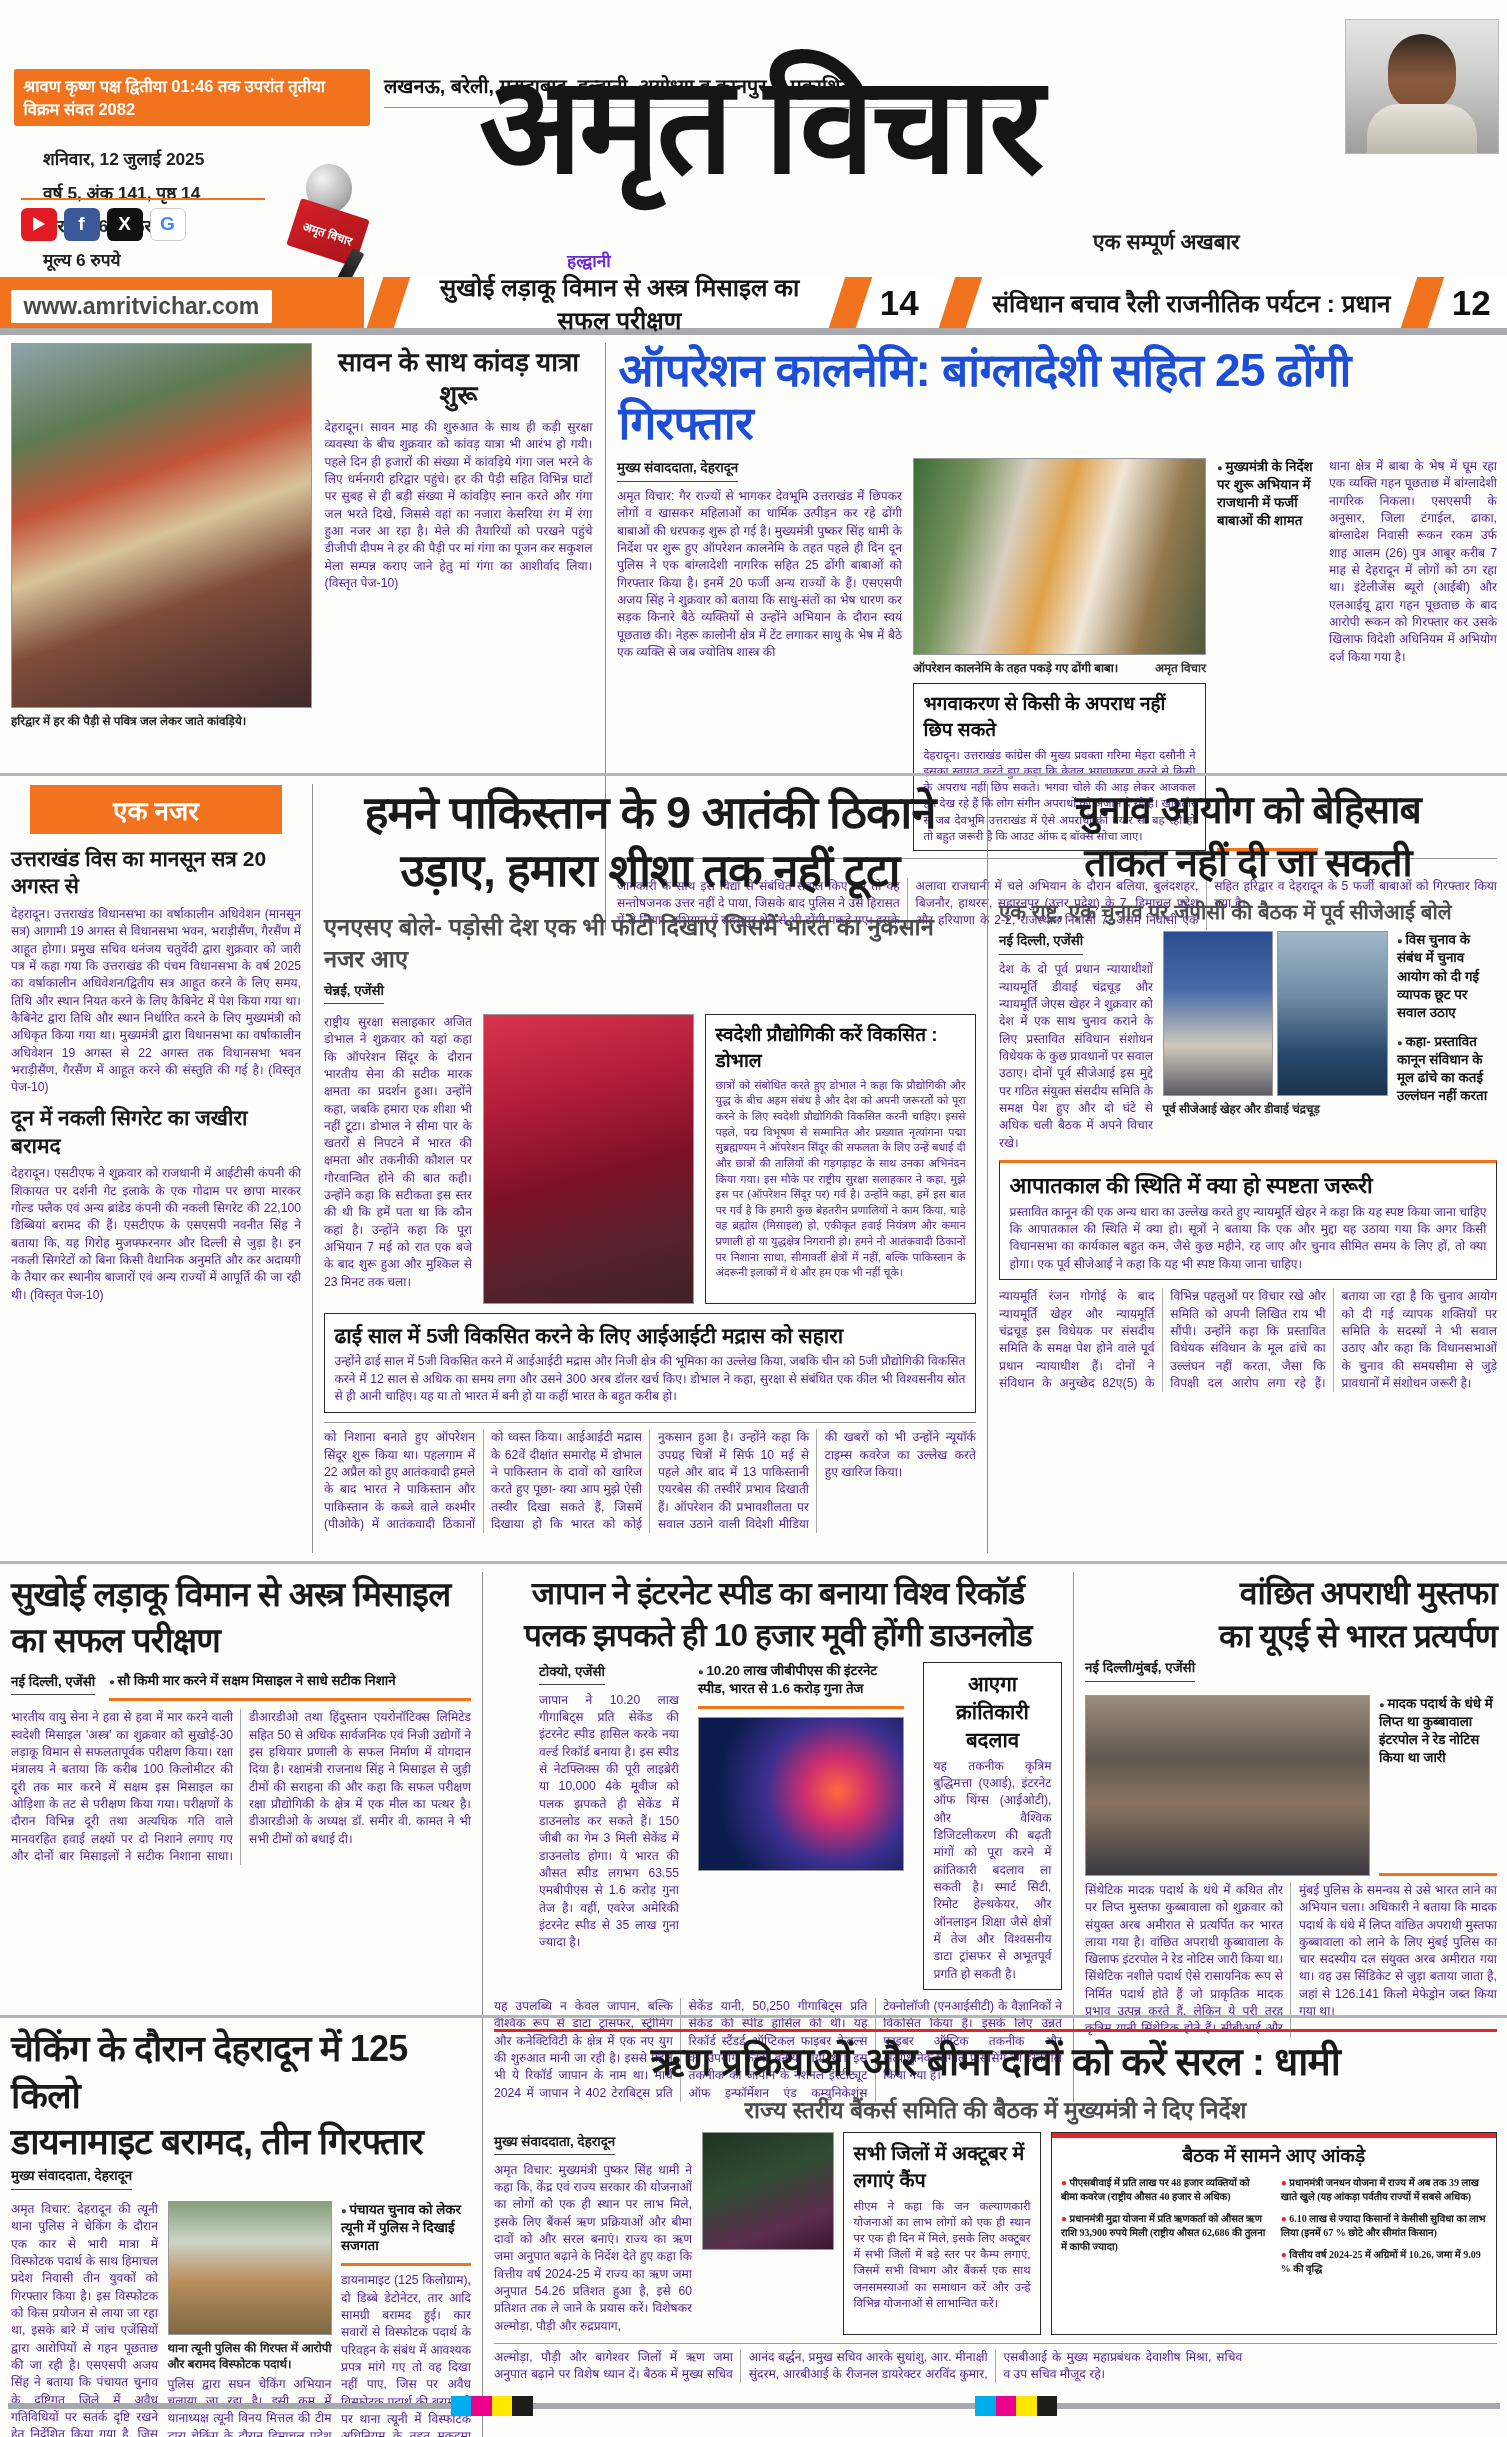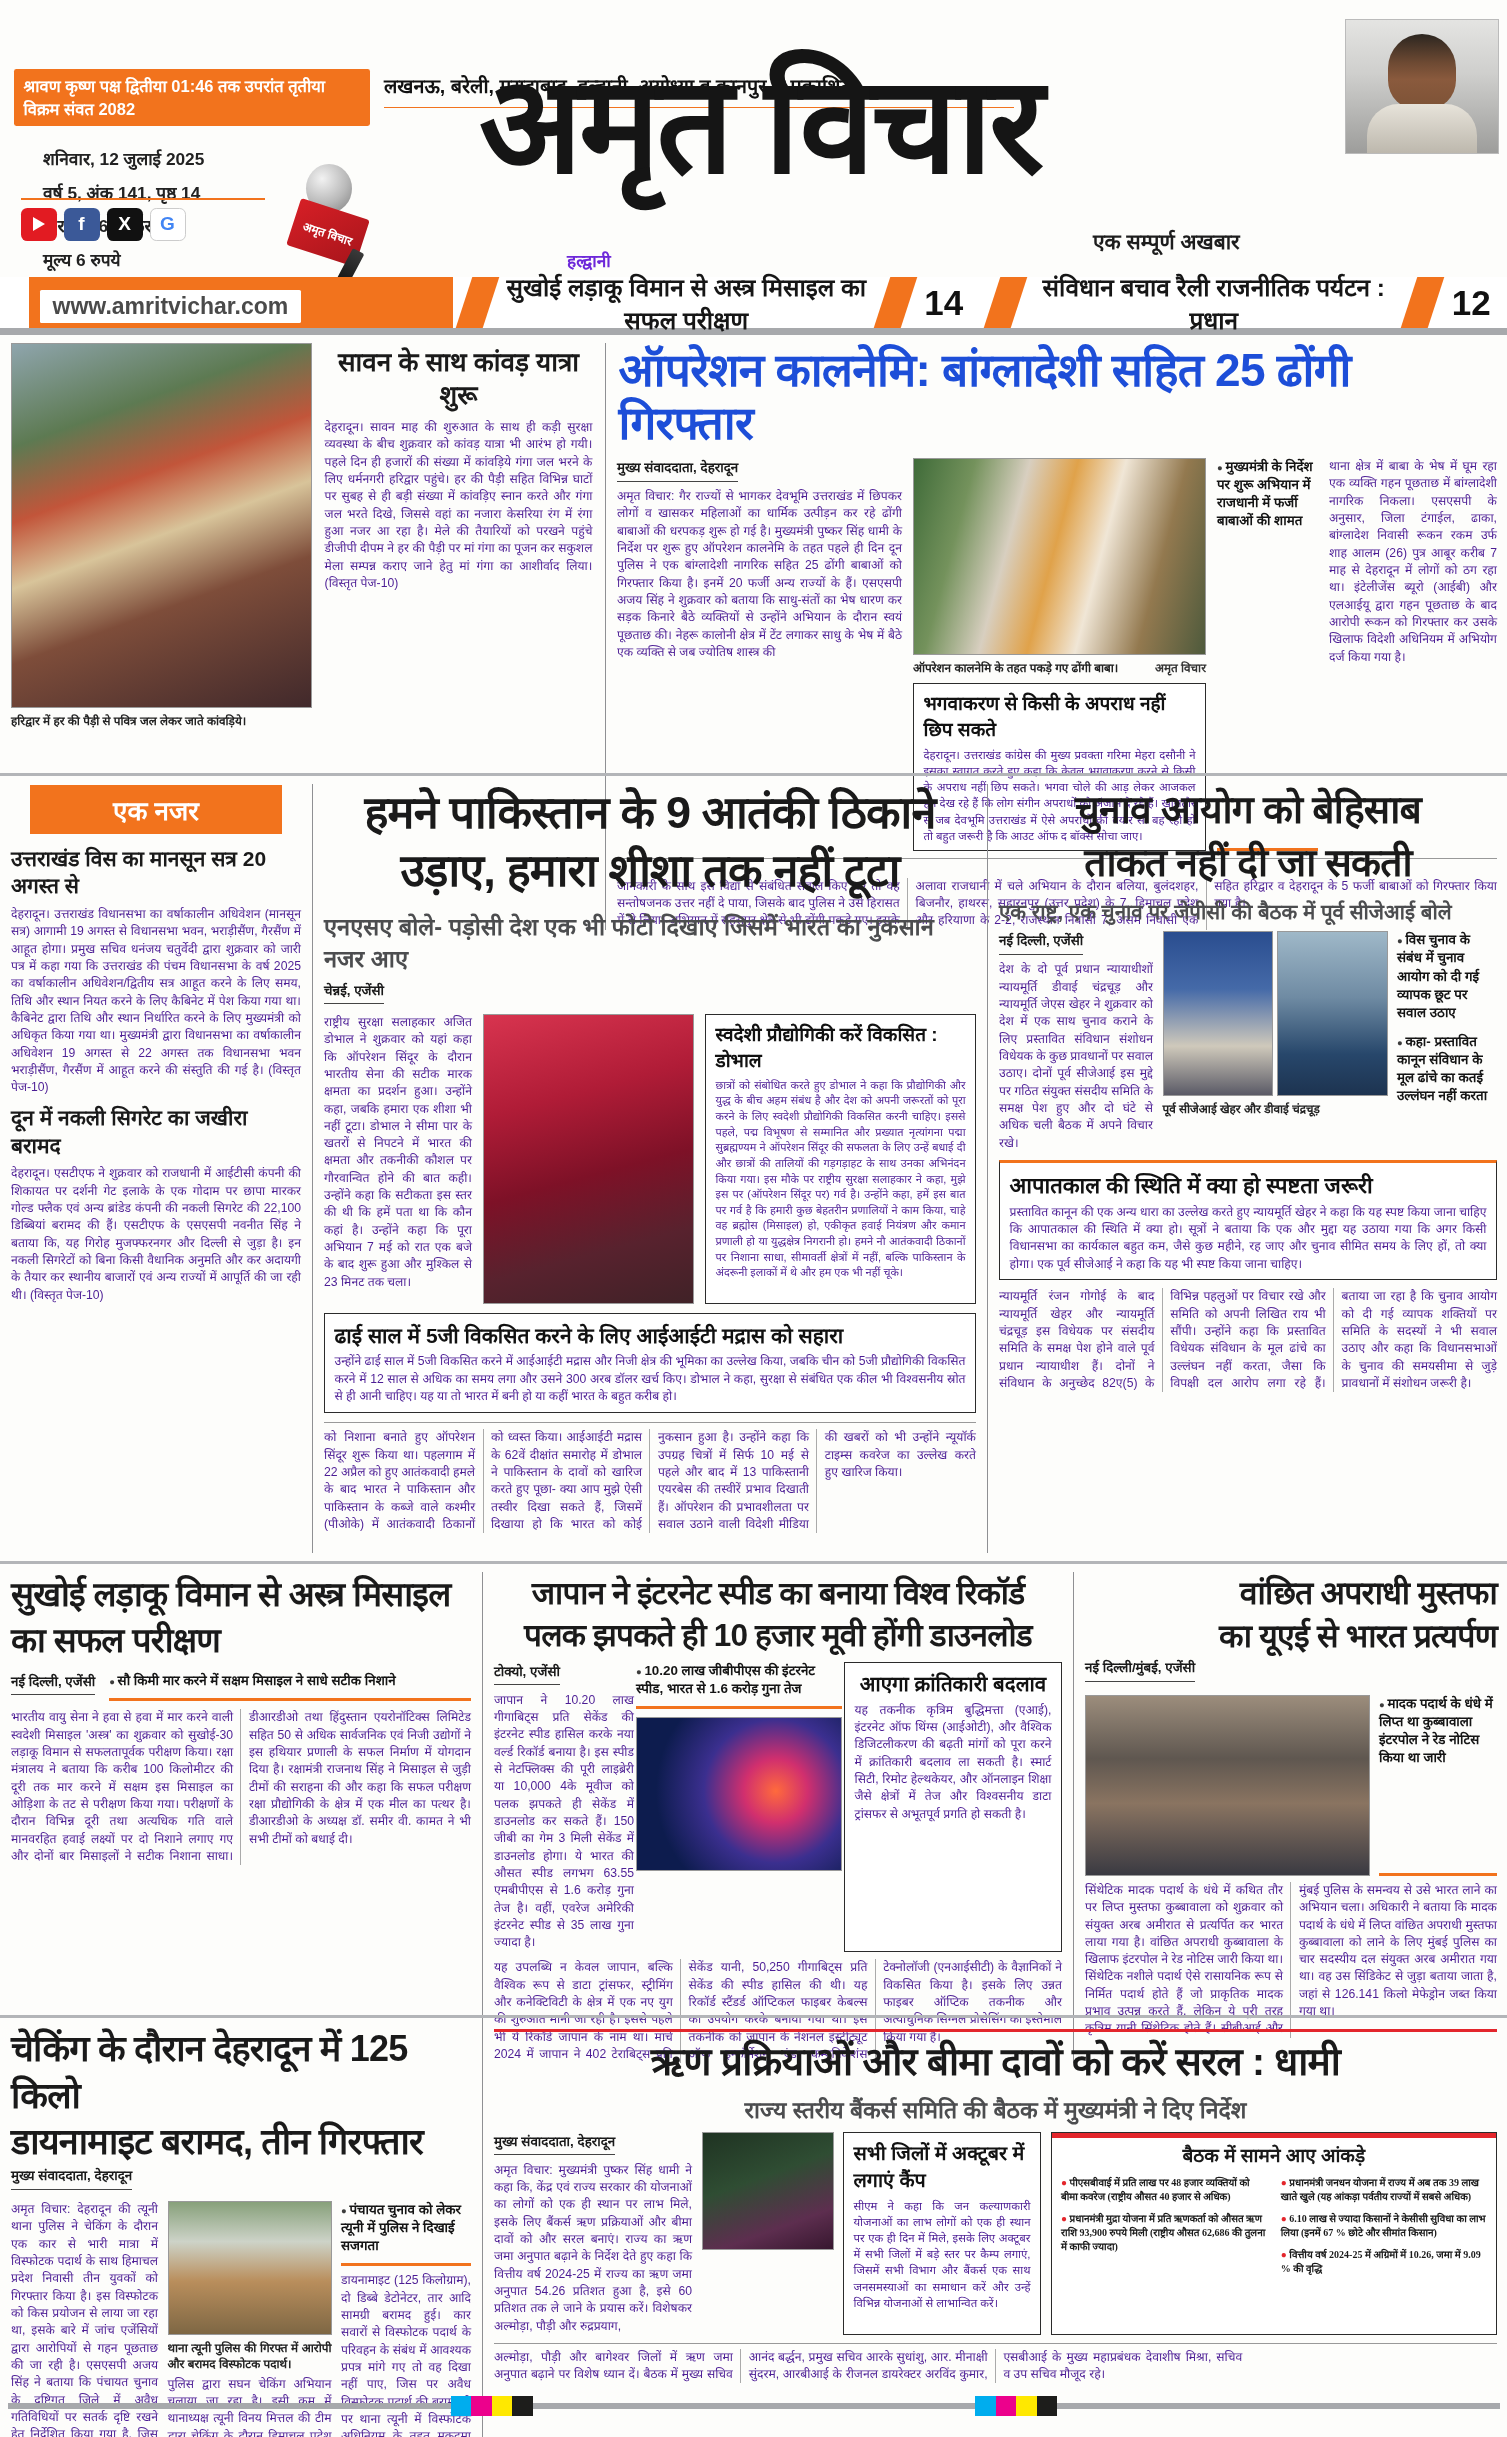--- a/index.html
+++ b/index.html
@@ -21,21 +21,21 @@
   .sicon { width: 36px; height: 33px; border-radius: 6.3px; display: flex; align-items: center; justify-content: center; color: #fff; font-weight: 900; font-size: 19px; }
   .sicon.yt { background: #e21b22; } .sicon.fb { background: #3b5998; } .sicon.xx { background: #111; } .sicon.gg { background: #fff; border: 0.8px solid #ccc; color: #4285f4; }
   .yt-tri { width: 0; height: 0; border-left: 12.6px solid #fff; border-top: 7.9px solid transparent; border-bottom: 7.9px solid transparent; }
   .mic { position: absolute; left: 268px; top: 164px; width: 118px; height: 110px; }
   .mic-ball { position: absolute; left: 38px; top: 0; width: 46px; height: 49px; border-radius: 50%; background: radial-gradient(circle at 35% 30%, #f2f2f2, #b9b9b9 55%, #7d7d7d); }
   .mic-flag { position: absolute; left: 23.6px; top: 44px; width: 72px; height: 49px; background: linear-gradient(135deg,#d61f26,#a8151b); transform: rotate(18deg); color: #fff; font-weight: bold; font-size: 11.8px; display: flex; align-items: center; justify-content: center; text-align: center; border-radius: 3.2px; }
   .mic-stem { position: absolute; left: 76px; top: 85px; width: 12.6px; height: 35px; background: linear-gradient(#3a3a3a,#161616); transform: rotate(28deg); border-radius: 2.4px; }
 
   
   .strip { position: relative; display: flex; align-items: stretch; height: 58px; margin: 0 0 0 0; border-bottom: 7px solid #a7a9ac; background: #fff; }
-  .strip-web { width: 424px; background: #f2731d; display: flex; align-items: flex-end; margin-left: 29px; }
+  .strip-web { width: 364px; background: #f2731d; display: flex; align-items: flex-end; }
   .strip-web-inner { background: #fff; margin: 6.3px 7.9px 4.7px 11px; padding: 3.2px 12.6px; font-size: 23px; font-weight: bold; color: #4a4a4a; border-radius: 1.6px; }
   .strip-seg { flex: 1; display: flex; align-items: center; position: relative; }
   .slash { width: 27px; height: 100%; background: #f2731d; transform: skewX(-18deg); margin: 0 11px; flex: none; }
   .strip-label { flex: 1; text-align: center; font-size: 24.4px; font-weight: 800; color: #161616; }
   .strip-page { font-size: 35px; font-weight: 900; color: #111; padding: 0 17.3px 0 4.7px; }
 
   
   .sec { position: relative; padding: 7.9px 11px; }
   .hairline-top { border-top: 3.2px solid #b3b5b8; }
   .jt { text-align: justify; }
@@ -88,21 +88,21 @@
   .emer-box { margin-top: 7.9px; border-top: 3.2px solid #f2731d; }
   .emer-box .nbox-title { font-size: 22px; }
   .elec-tail { margin-top: 7.9px; }
 
   
   .low-sec { display: grid; grid-template-columns: 471px 592px 1fr; height: 454px; border-top: 3.2px solid #b3b5b8; }
   .suk { padding-right: 11px; }
   .suk-h { font-size: 34px; font-weight: 900; line-height: 1.35; letter-spacing: -0.8px; }
   .jap { border-left: 0.8px solid #8f9093; border-right: 0.8px solid #8f9093; padding: 0 11px; }
   .jap-h { font-size: 31.5px; font-weight: 900; line-height: 1.35; text-align: center; letter-spacing: -0.8px; }
-  .jap-grid { display: grid; grid-template-columns: 140px 206px 1fr; gap: 2px; margin-top: 4.7px; }
+  .jap-grid { display: grid; grid-template-columns: 140px 206px 1fr; gap: 19px; margin-top: 4.7px; margin-left: 45px; }
   .fiber-photo { height: 154px; margin-top: 7.9px; background: radial-gradient(circle at 70% 45%, #ff5a3c 0%, #c codesandbox 0%, #d12f6e 18%, #3b2f8f 40%, #0d1c4e 70%, #061030 100%); background: radial-gradient(circle at 68% 48%, #ff6a3c 0%, #d12f6e 20%, #3b2f8f 45%, #0d1c4e 75%); border: 0.8px solid #999; }
   .change-box .nbox-title { font-size: 20.5px; text-align: center; }
   .mus { padding-left: 11px; }
   .mus-h { font-size: 32px; font-weight: 900; line-height: 1.35; text-align: right; letter-spacing: -0.8px; }
   .mus-grid { display: grid; grid-template-columns: 1fr 118px; gap: 9.5px; margin: 6.3px 0; }
   .mustafa-photo { height: 181px; background: linear-gradient(180deg,#9c8d7c 0%,#5f5750 35%,#8a7461 60%,#3a3a42 100%); border: 0.8px solid #999; }
 
   
   .bot-sec { display: grid; grid-template-columns: 471px 1fr; height: 356px; border-top: 3.2px solid #b3b5b8; }
   .dyn { padding-right: 11px; }

